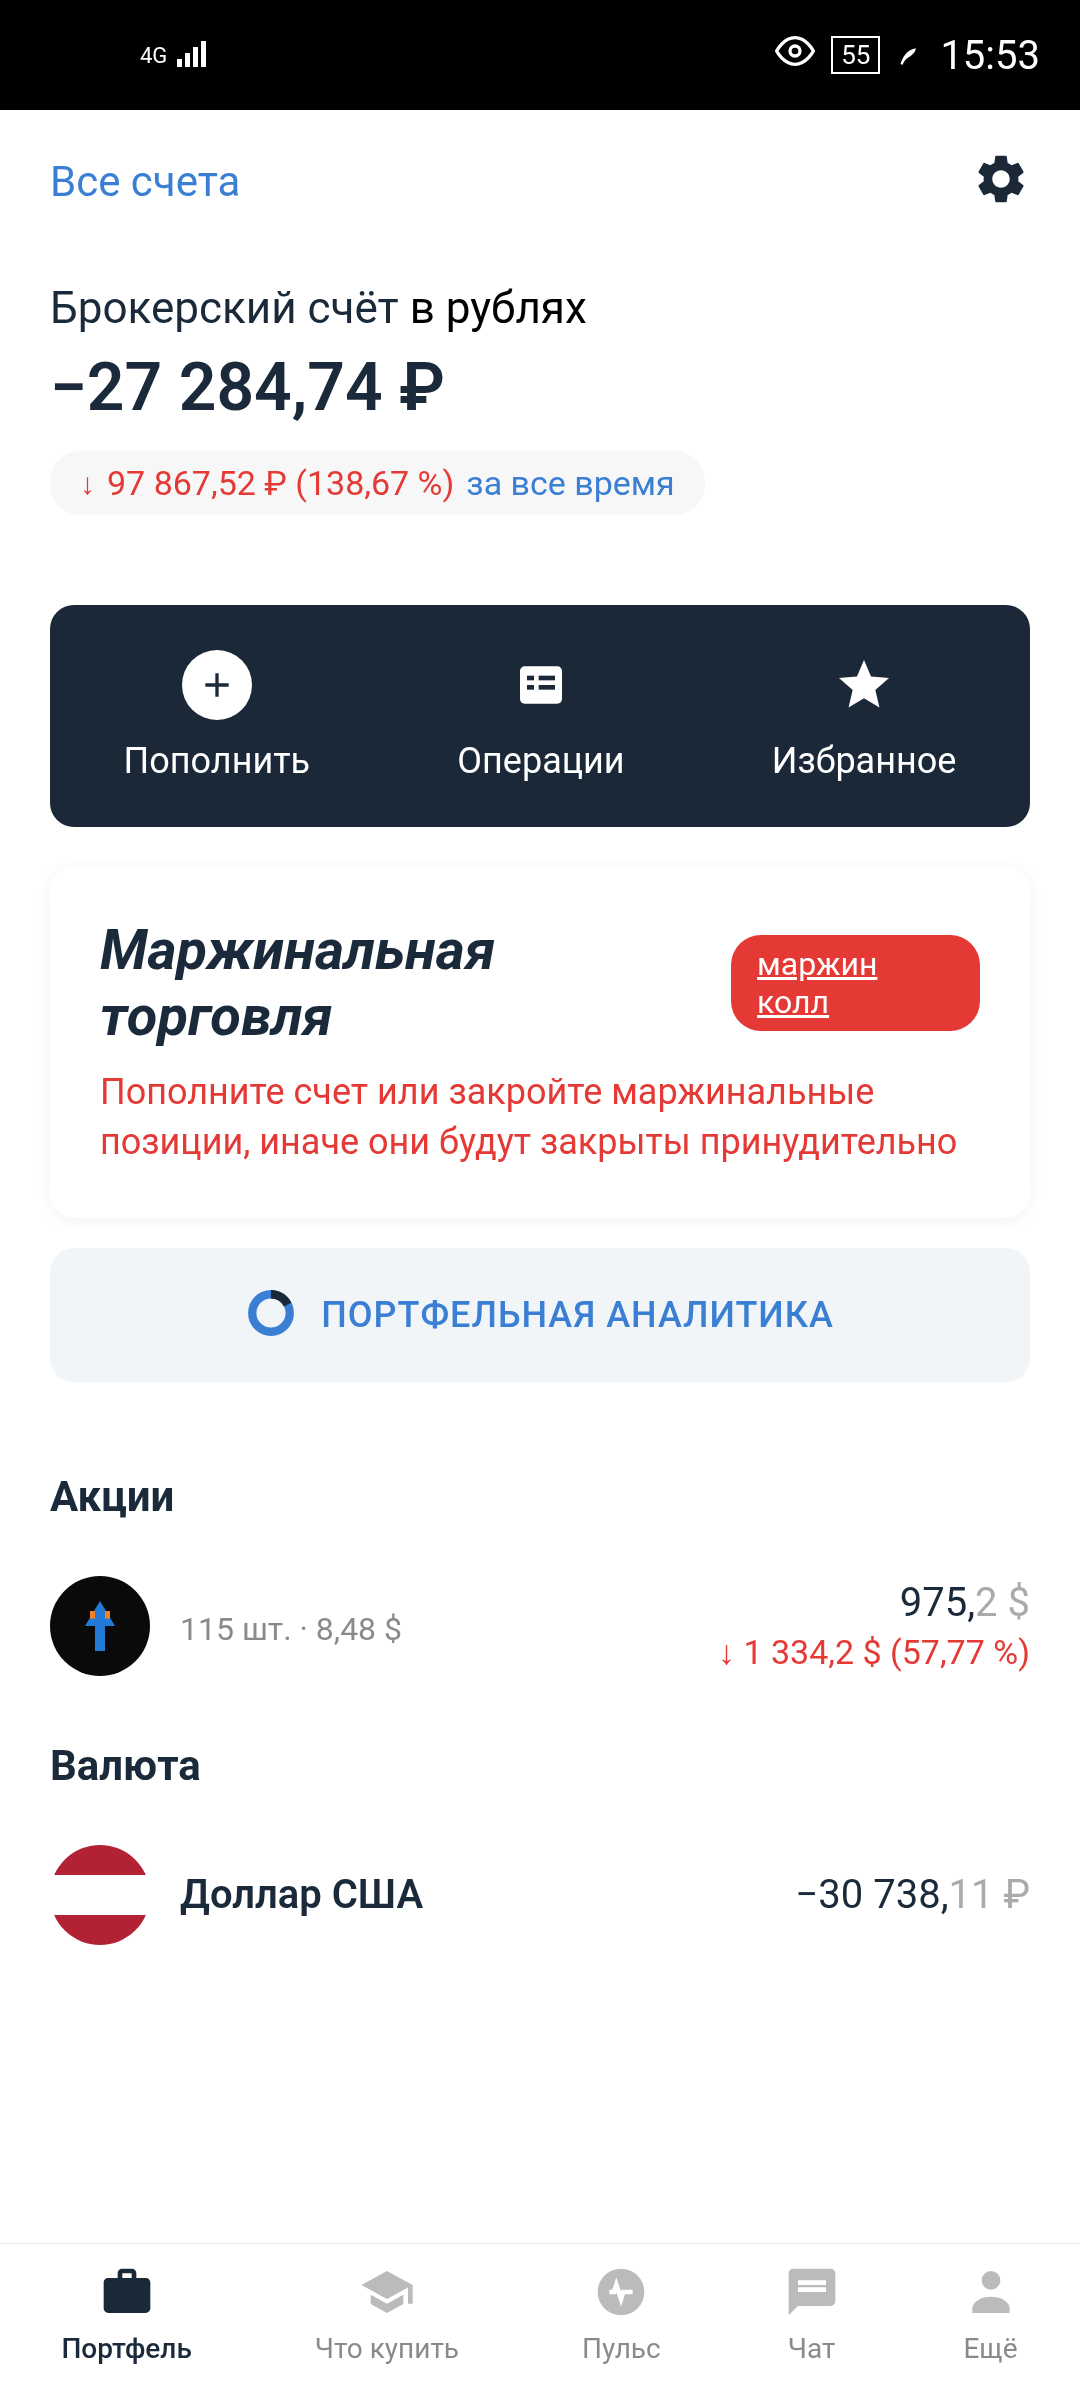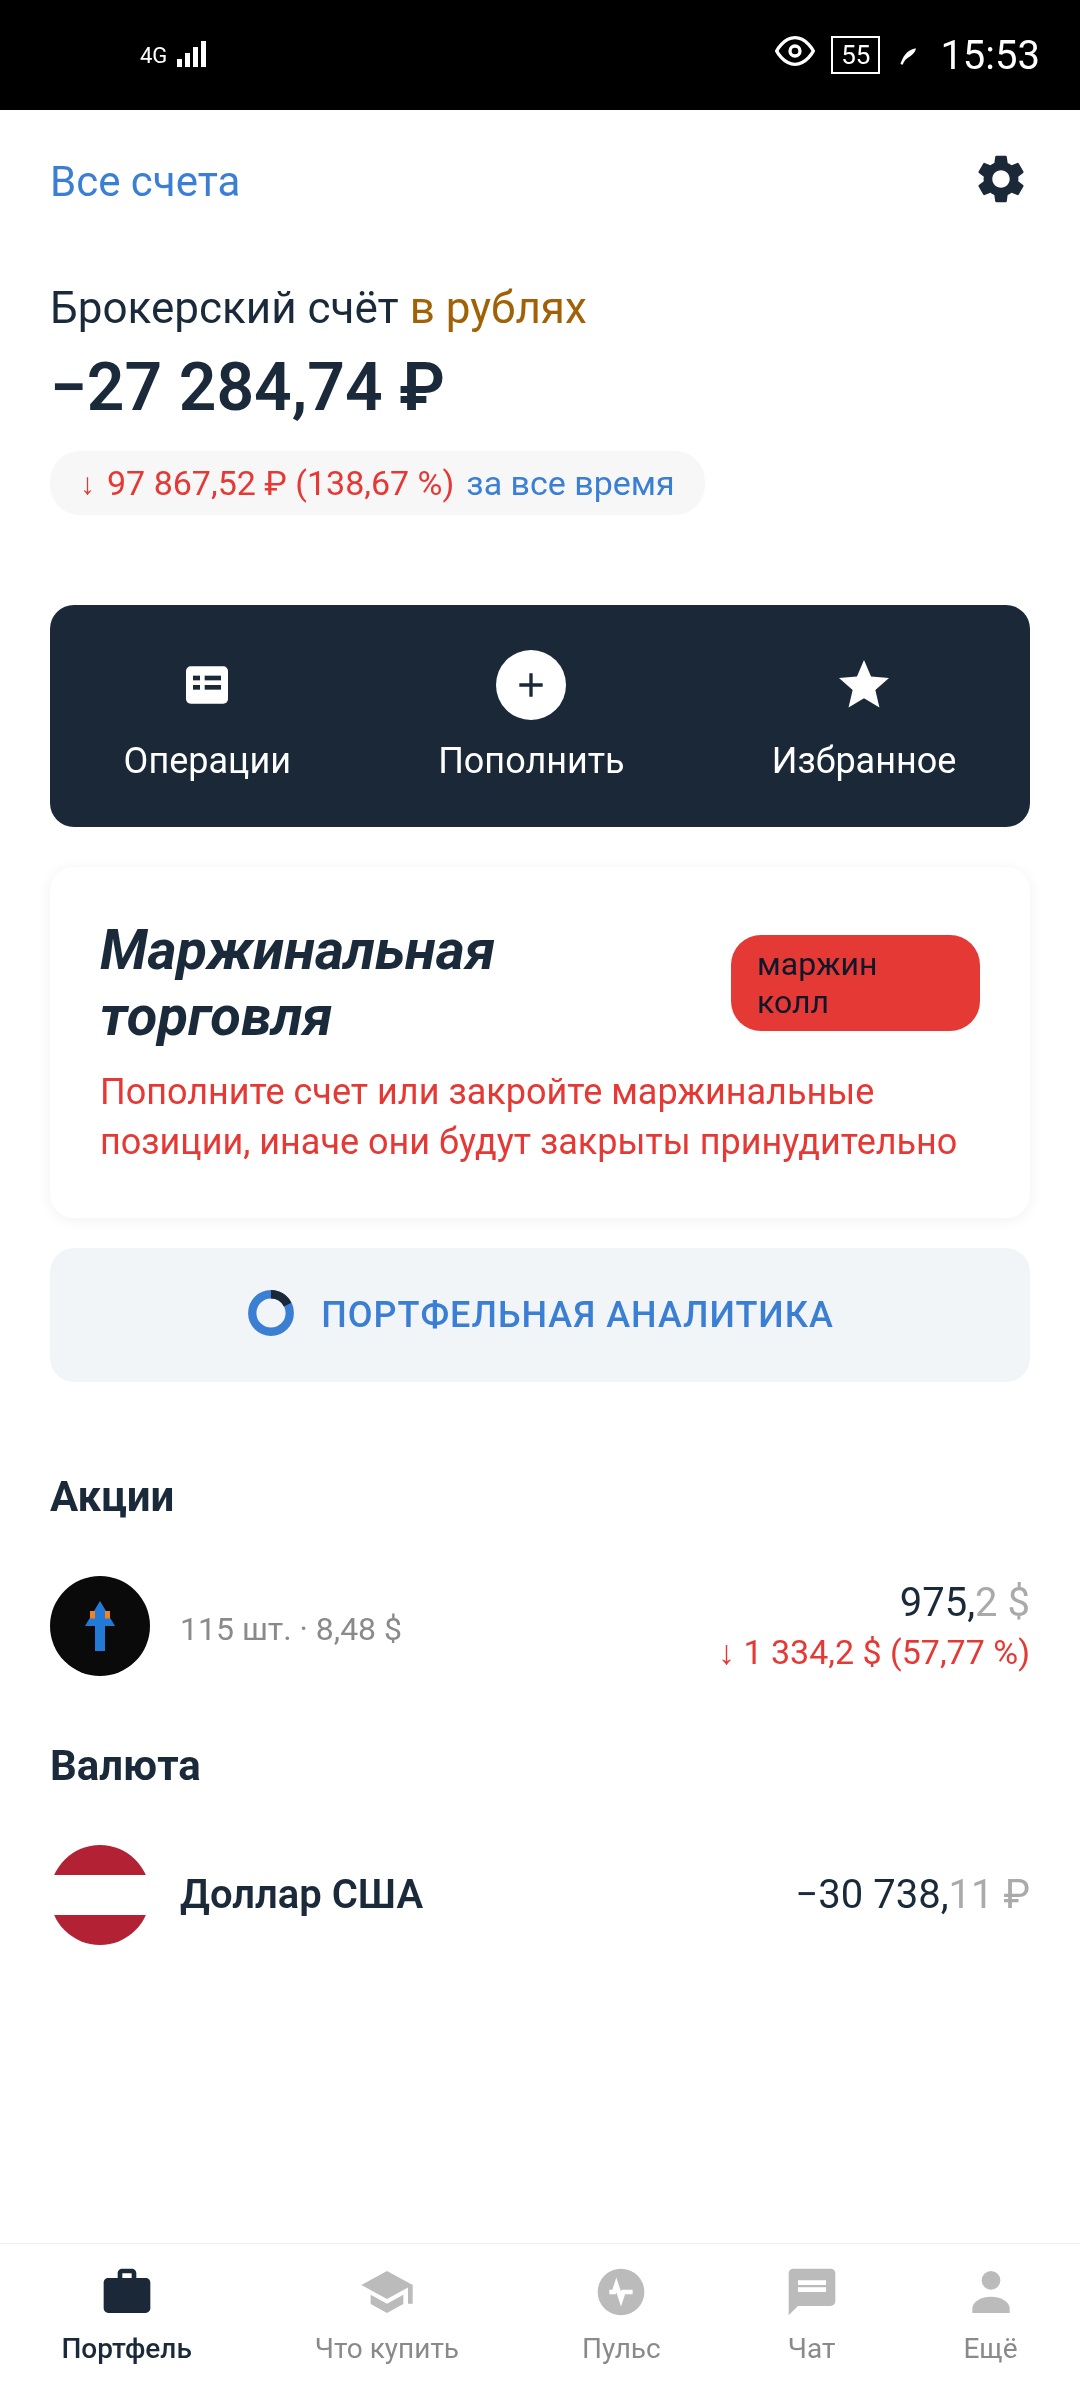--- a/index.html
+++ b/index.html
@@ -6,35 +6,35 @@
 body { width: 1080px; height: 2400px; background: #fff; position: relative; overflow: hidden; }
 .status-bar { background: #000; height: 110px; display: flex; align-items: center; justify-content: space-between; padding: 0 40px; color: #fff; font-size: 36px; }
 .status-left { display: flex; align-items: center; gap: 10px; padding-left: 100px; }
 .status-right { display: flex; align-items: center; gap: 16px; }
 .battery { border: 2px solid #fff; border-radius: 0; padding: 2px 8px; font-size: 26px; }
 .header { display: flex; justify-content: space-between; align-items: center; padding: 40px 50px; }
 .all-accounts { color: #3b7fd4; font-size: 42px; }
 .gear-icon svg { width: 58px; height: 58px; }
 .account-section { padding: 30px 50px; }
 .account-title { font-size: 44px; color: #1a2a3a; }
-.currency-link { color: #a16207; }
+.currency-link { color: #000000; }
 .balance { font-size: 66px; font-weight: 600; color: #1a2a3a; margin-top: 15px; }
 .change-row { display: inline-flex; align-items: center; gap: 12px; margin-top: 25px; background: #f7f7f7; border-radius: 30px; padding: 12px 30px; font-size: 34px; }
 .arrow-down { color: #e53935; font-size: 30px; }
 .change-red { color: #e53935; }
 .change-period { color: #3b7fd4; }
 .actions-bar { background: #1a2838; margin: 60px 50px 40px 50px; border-radius: 24px; display: flex; justify-content: space-around; padding: 45px 0; }
 .action-btn { display: flex; flex-direction: column; align-items: center; gap: 20px; color: #fff; }
 .action-icon { width: 70px; height: 70px; display: flex; align-items: center; justify-content: center; }
 .action-icon.circle { background: #fff; border-radius: 50%; }
 .action-label { font-size: 36px; }
 .margin-card { margin: 0 50px 30px 50px; background: #fff; border-radius: 24px; box-shadow: 0 2px 15px rgba(0,0,0,0.06); padding: 50px; }
 .margin-header { display: flex; justify-content: space-between; align-items: center; margin-bottom: 18px; }
 .margin-title { font-size: 56px; font-weight: 700; color: #1a2a3a; font-style: italic; }
-.margin-badge { background: #e53935; color: #0f172a; padding: 10px 26px; border-radius: 30px; font-size: 32px; }
+.margin-badge { background: #e53935; color: #ffffff; padding: 10px 26px; border-radius: 30px; font-size: 32px; text-decoration: underline; }
 .margin-text { color: #e53935; font-size: 36px; line-height: 1.4; }
 .analytics-btn { margin: 0 50px 50px 50px; background: #f2f5f8; border-radius: 24px; padding: 40px; display: flex; align-items: center; justify-content: center; gap: 25px; }
 .analytics-icon svg { width: 50px; height: 50px; }
 .analytics-label { color: #3b7fd4; font-size: 36px; font-weight: 500; letter-spacing: 1px; }
 .section-title { color: #1a2a3a; font-size: 42px; font-weight: 700; padding: 40px 50px 30px 50px; }
 .asset-row { display: flex; align-items: center; padding: 25px 50px; gap: 30px; }
 .asset-icon { width: 100px; height: 100px; border-radius: 50%; background: #0a0a0a; display: flex; align-items: center; justify-content: center; flex-shrink: 0; }
 .asset-icon.usa { background: linear-gradient(to bottom, #b22234 0%, #b22234 30%, #fff 30%, #fff 70%, #b22234 70%); position: relative; overflow: hidden; }
 .asset-left { flex: 1; min-width: 0; }
 .asset-name { font-size: 40px; font-weight: 600; color: #1a2a3a; white-space: nowrap; overflow: hidden; text-overflow: ellipsis; }
@@ -97,38 +97,38 @@
   <div class="balance">−27 284,74 ₽</div>
   <div class="change-row">
     <span class="arrow-down">↓</span>
     <span class="change-red">97 867,52 ₽ (138,67 %)</span>
     <span class="change-period">за все время</span>
   </div>
 </div>
 
 <div class="actions-bar">
   <div class="action-btn">
+    <div class="action-icon circle">
+      <svg width="40" height="40" viewBox="0 0 24 24">
+          <path fill="#1a2838" d="M19 13h-6v6h-2v-6H5v-2h6V5h2v6h6v2z"></path>
+        </svg>
+    </div>
+    <span class="action-label">Пополнить</span>
+  </div>
+  <div class="action-btn">
     <div class="action-icon">
       <svg width="56" height="56" viewBox="0 0 24 24">
           <rect x="3" y="4" width="18" height="16" rx="2" fill="#fff"></rect>
           <rect x="6" y="8" width="3" height="2" fill="#1a2838"></rect>
           <rect x="11" y="8" width="7" height="2" fill="#1a2838"></rect>
           <rect x="6" y="12" width="3" height="2" fill="#1a2838"></rect>
           <rect x="11" y="12" width="7" height="2" fill="#1a2838"></rect>
         </svg>
     </div>
     <span class="action-label">Операции</span>
-  </div>
-  <div class="action-btn">
-    <div class="action-icon circle">
-      <svg width="40" height="40" viewBox="0 0 24 24">
-          <path fill="#1a2838" d="M19 13h-6v6h-2v-6H5v-2h6V5h2v6h6v2z"></path>
-        </svg>
-    </div>
-    <span class="action-label">Пополнить</span>
   </div>
   <div class="action-btn">
     <div class="action-icon">
       <svg width="60" height="60" viewBox="0 0 24 24">
           <path fill="#fff" d="M12 17.27L18.18 21l-1.64-7.03L22 9.24l-7.19-.61L12 2 9.19 8.63 2 9.24l5.46 4.73L5.82 21z"></path>
         </svg>
     </div>
     <span class="action-label">Избранное</span>
   </div>
 </div>

